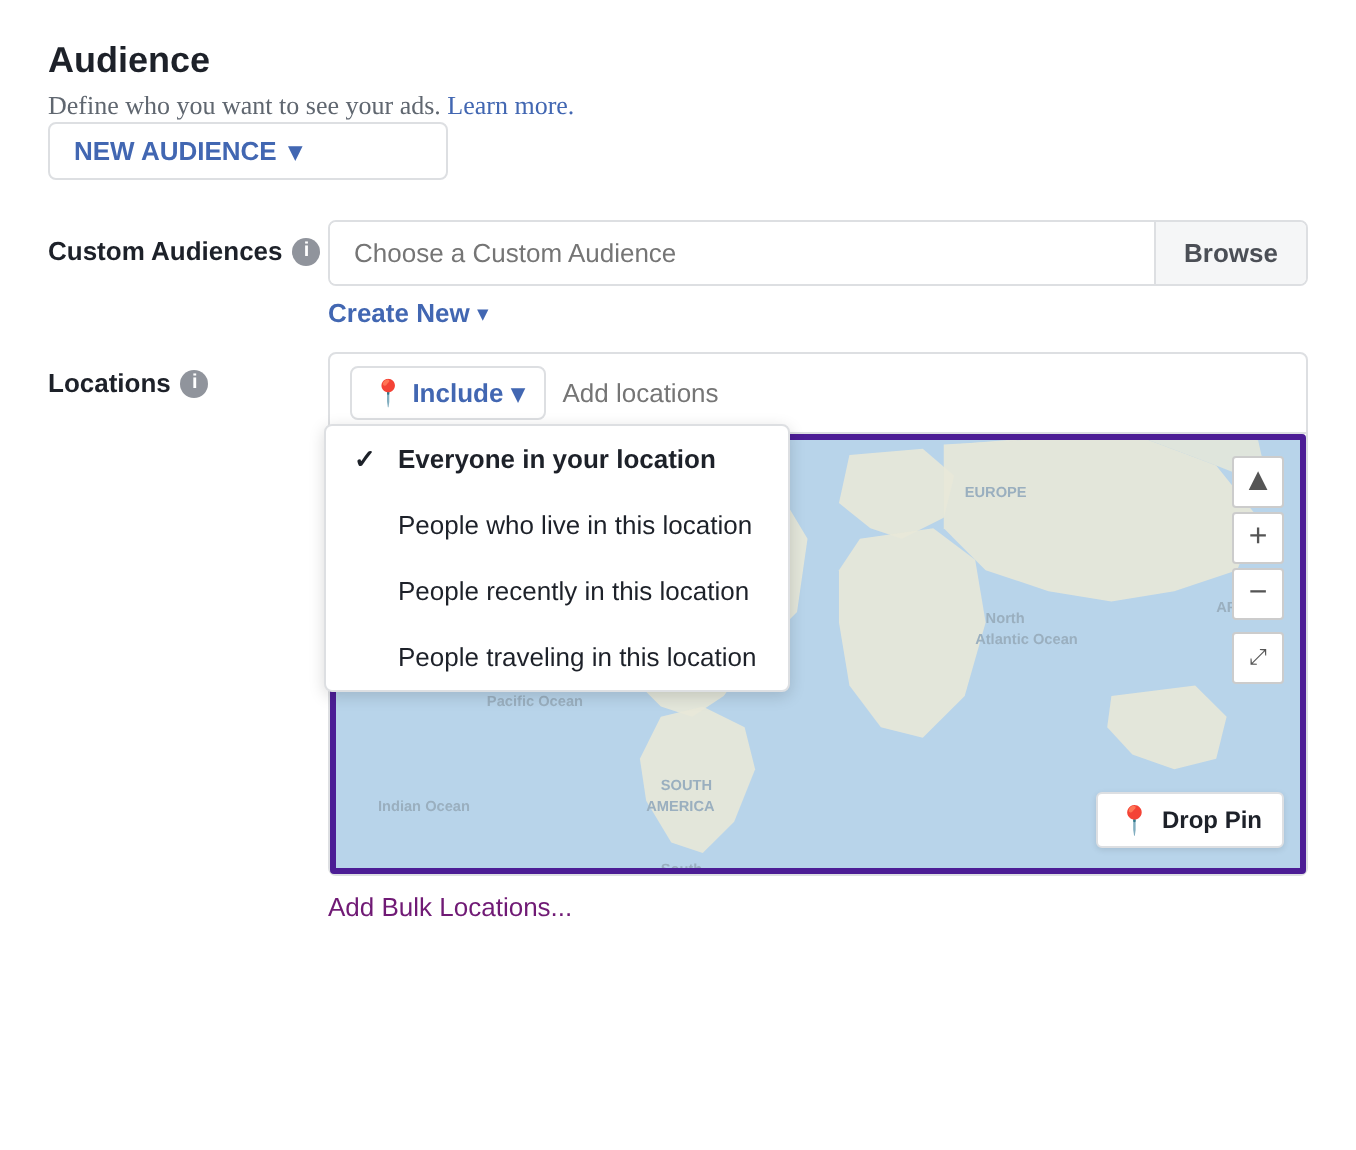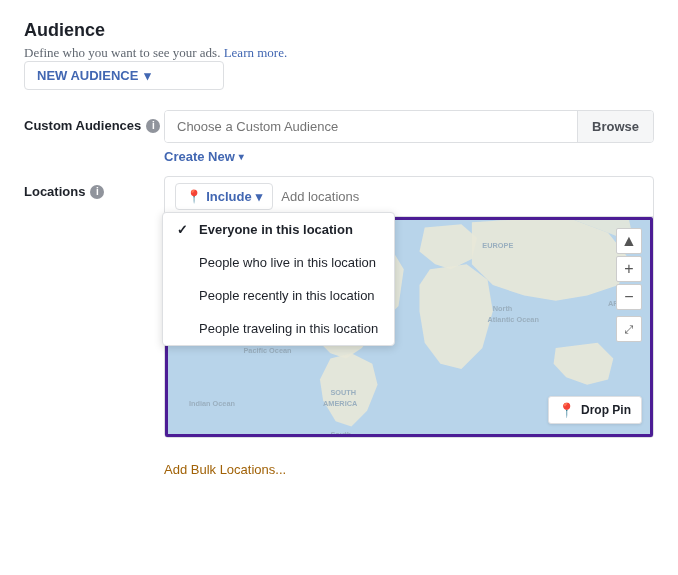--- a/index.html
+++ b/index.html
@@ -227,24 +227,24 @@
       align-items: center;
       gap: 5px;
       cursor: pointer;
       box-shadow: 0 1px 3px rgba(0,0,0,0.1);
     }
     .drop-pin-icon {
       color: #4267b2;
       font-size: 14px;
     }
     .add-bulk-link {
-      color: #a16207;
-      font-size: 13px;
-      cursor: pointer;
-      margin-top: 24px;
+      color: #701a75;
+      font-size: 13px;
+      cursor: pointer;
+      margin-top: 8px;
       display: inline-block;
       text-decoration: none;
     }
     .locations-field-container {
       border: 1px solid #dddfe2;
       border-radius: 4px;
       overflow: visible;
       position: relative;
     }
     .loc-top-bar {
@@ -293,21 +293,21 @@
   <div class="form-row" style="position:relative;">
     <div class="form-label">
       <span>Locations</span>
       <span class="info-icon">i</span>
     </div>
     <div class="form-control-wrap">
 
       
       <div class="dropdown-menu">
         <div class="dropdown-item selected">
-          <span>Everyone in this location</span>
+          <span>Everyone in your location</span>
         </div>
         <div class="dropdown-item">
           <span>People who live in this location</span>
         </div>
         <div class="dropdown-item">
           <span>People recently in this location</span>
         </div>
         <div class="dropdown-item">
           <span>People traveling in this location</span>
         </div>

